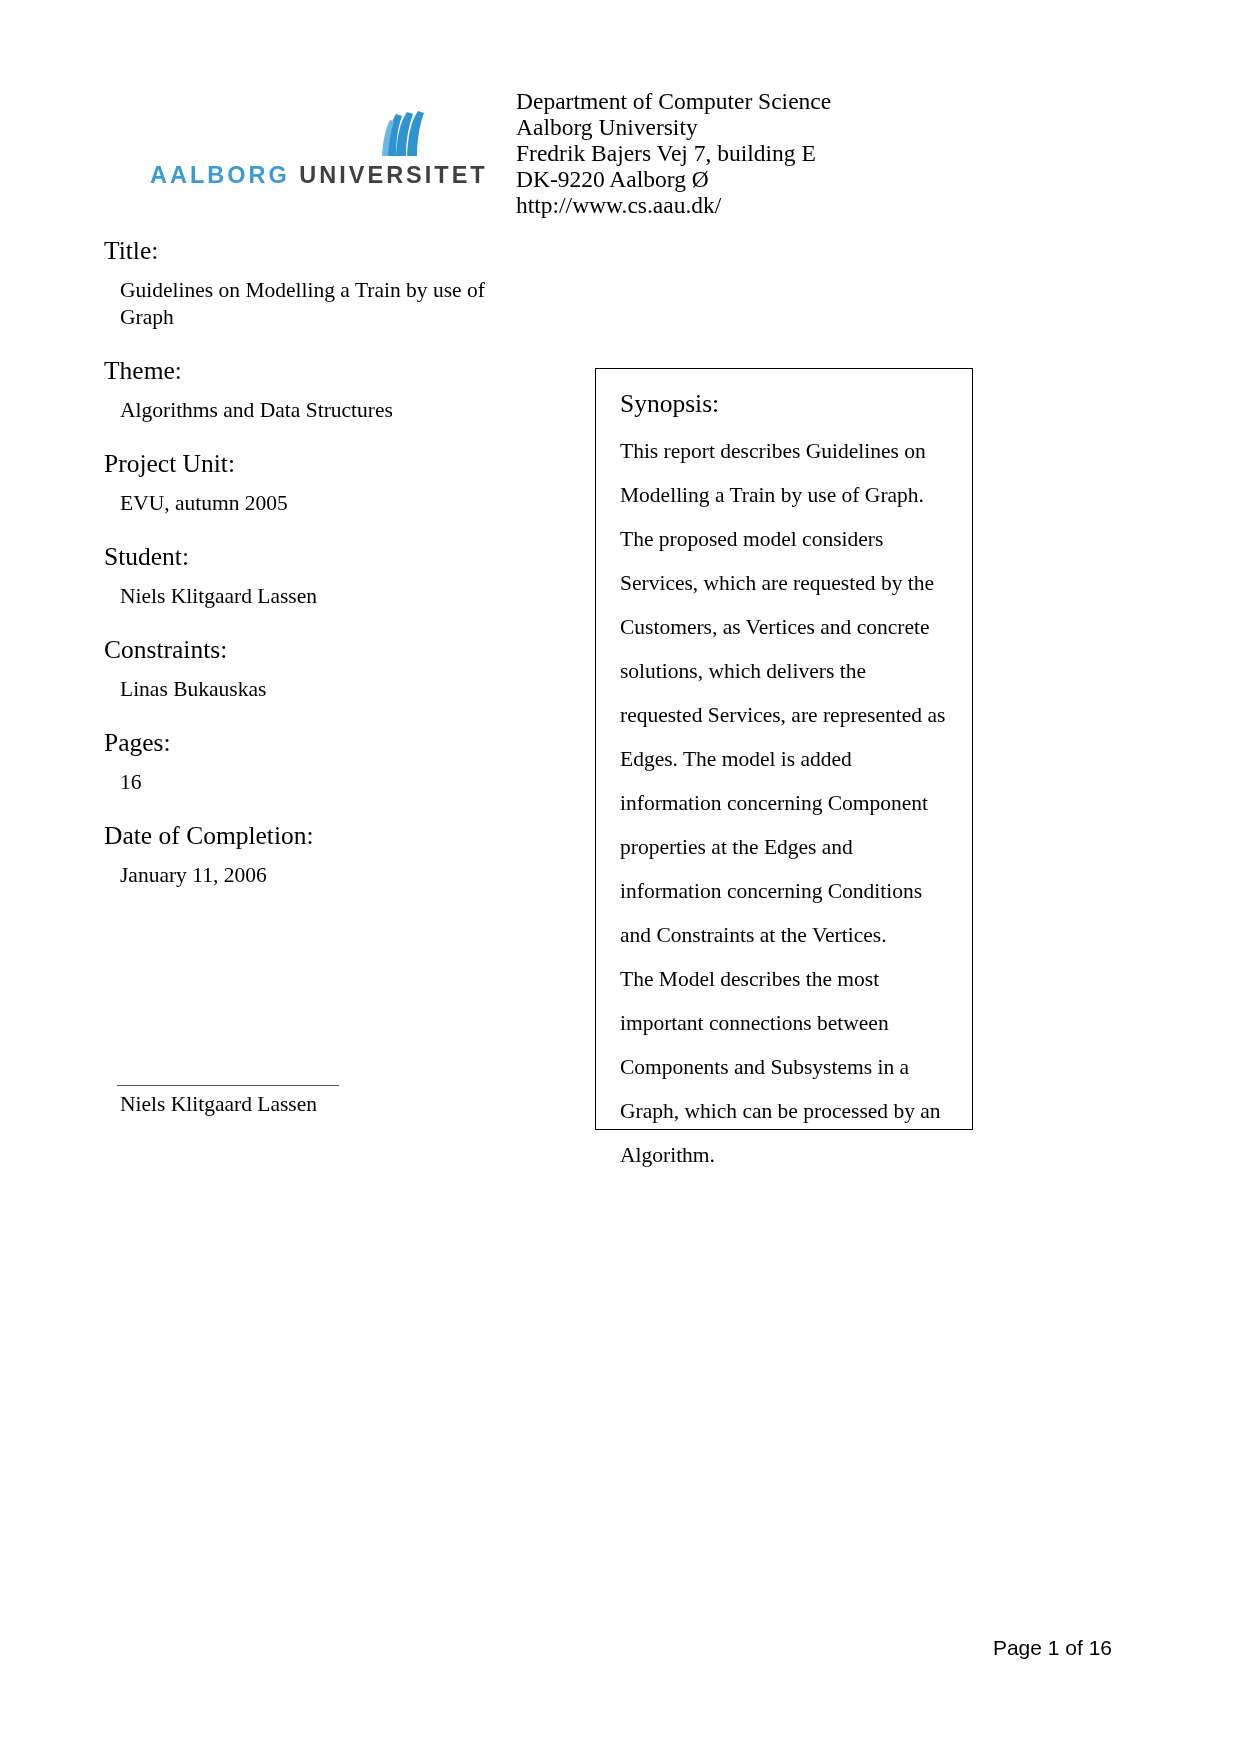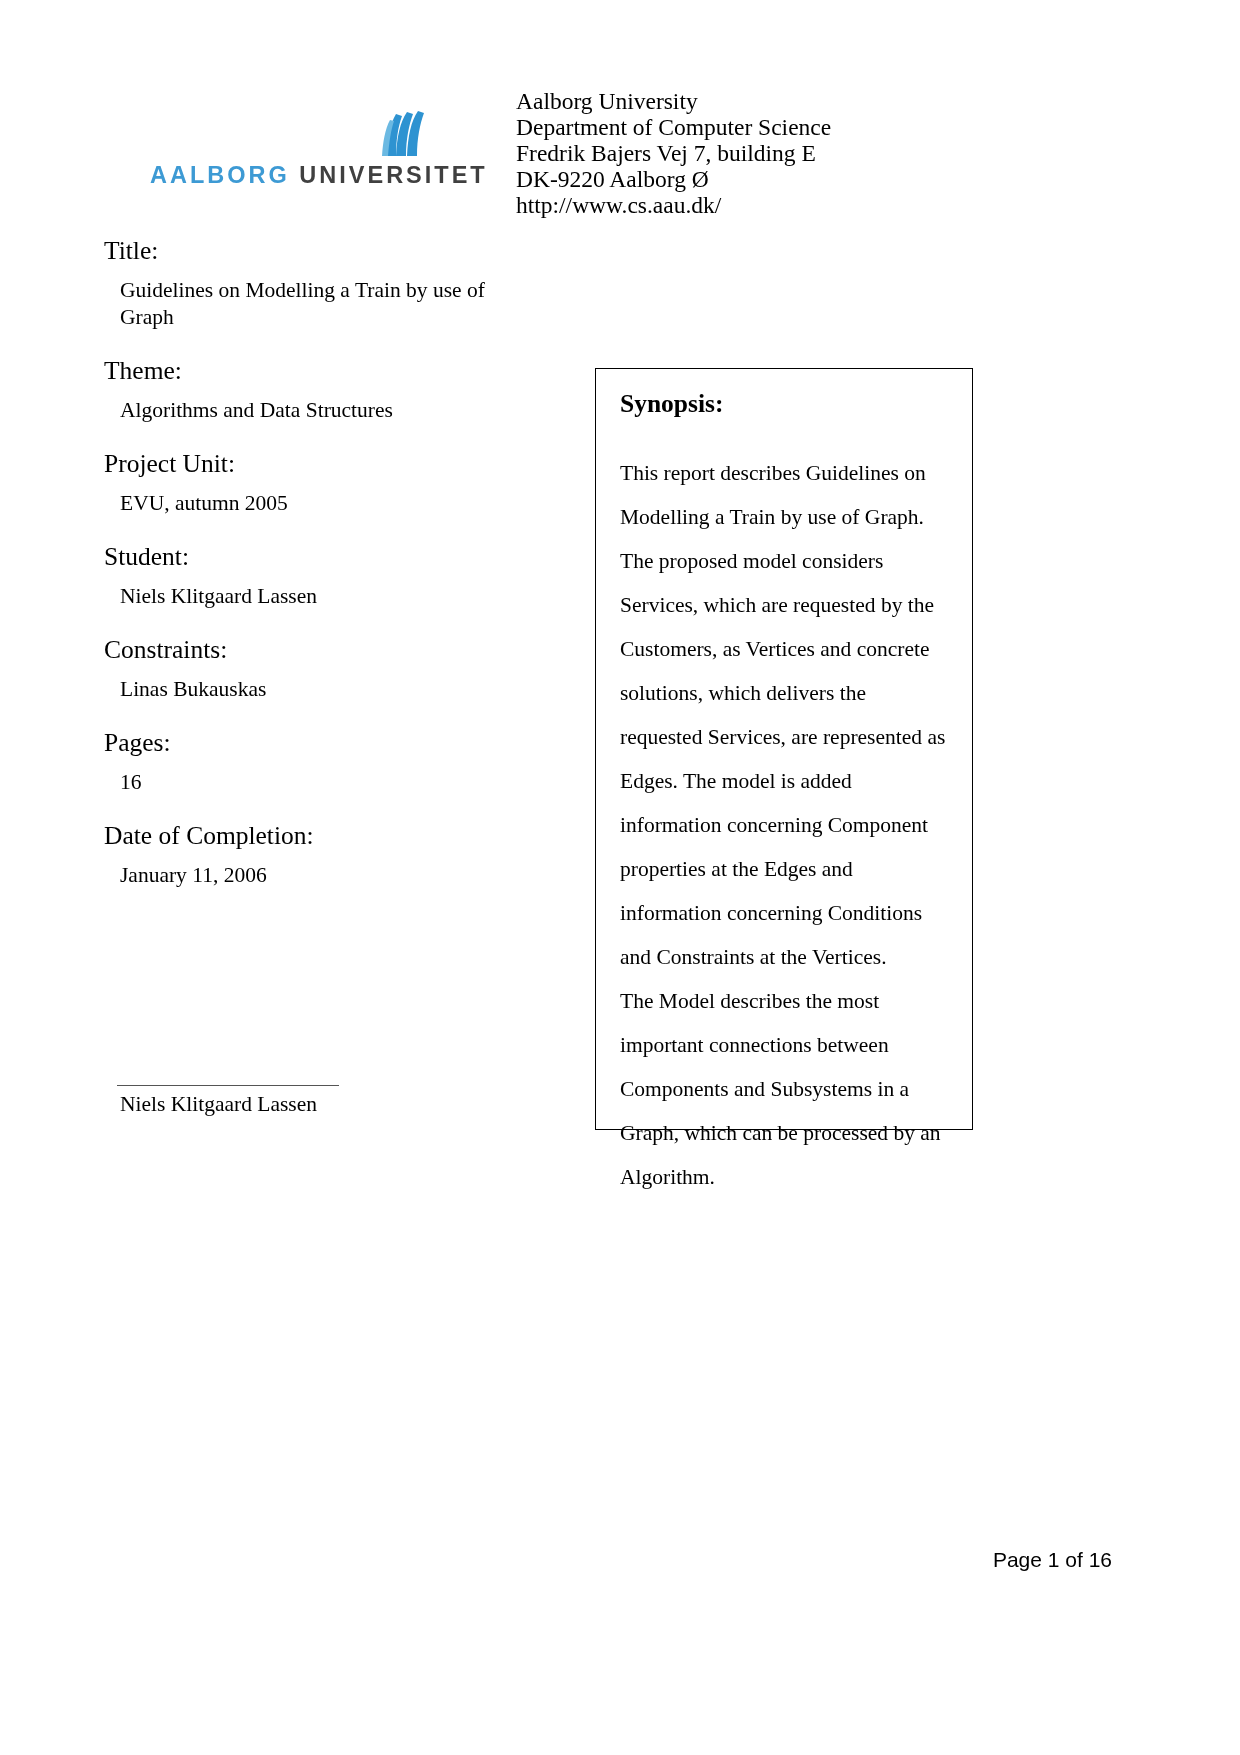--- a/index.html
+++ b/index.html
@@ -116,35 +116,35 @@
     left: 595px;
     top: 368px;
     width: 378px;
     height: 762px;
     border: 1.6px solid #000000;
     box-sizing: border-box;
     padding: 20px 22px 0 24px;
   }
   .synopsis-title {
     font-size: 25.5px;
-    font-weight: bold;
+    font-weight: normal;
     line-height: 30px;
-    margin-bottom: 32px;
+    margin-bottom: 10px;
   }
   .synopsis-body {
     font-size: 21.5px;
     line-height: 44px;
   }
   .synopsis-para { margin: 0; }
 
   
   .footer {
     position: absolute;
     left: 0;
-    top: 1548px;
+    top: 1636px;
     width: 1240px;
     text-align: right;
     padding-right: 128px;
     box-sizing: border-box;
     font-family: "Liberation Sans", "DejaVu Sans", sans-serif;
     font-size: 21px;
     color: #000000;
   }
 </style>
 </head>
@@ -163,22 +163,22 @@
           <path d="M24 10 C19 19 17 32 16 46 L22 46 C23 32 25 20 28 11 Z" fill="#6bb9e2"></path>
         </svg>
       </div>
       <div class="logo-wordmark">
         <span class="logo-word-aalborg">AALBORG</span>
         <span class="logo-word-universitet">UNIVERSITET</span>
       </div>
     </div>
 
     <div class="address-block">
+      <div class="address-line">Department of Computer Science</div>
       <div class="address-line">Aalborg University</div>
-      <div class="address-line">Department of Computer Science</div>
       <div class="address-line">Fredrik Bajers Vej 7, building E</div>
       <div class="address-line">DK-9220 Aalborg Ø</div>
       <div class="address-line">http://www.cs.aau.dk/</div>
     </div>
 
   </div>
 
   <div class="info-column">
 
     <div class="field-group">

